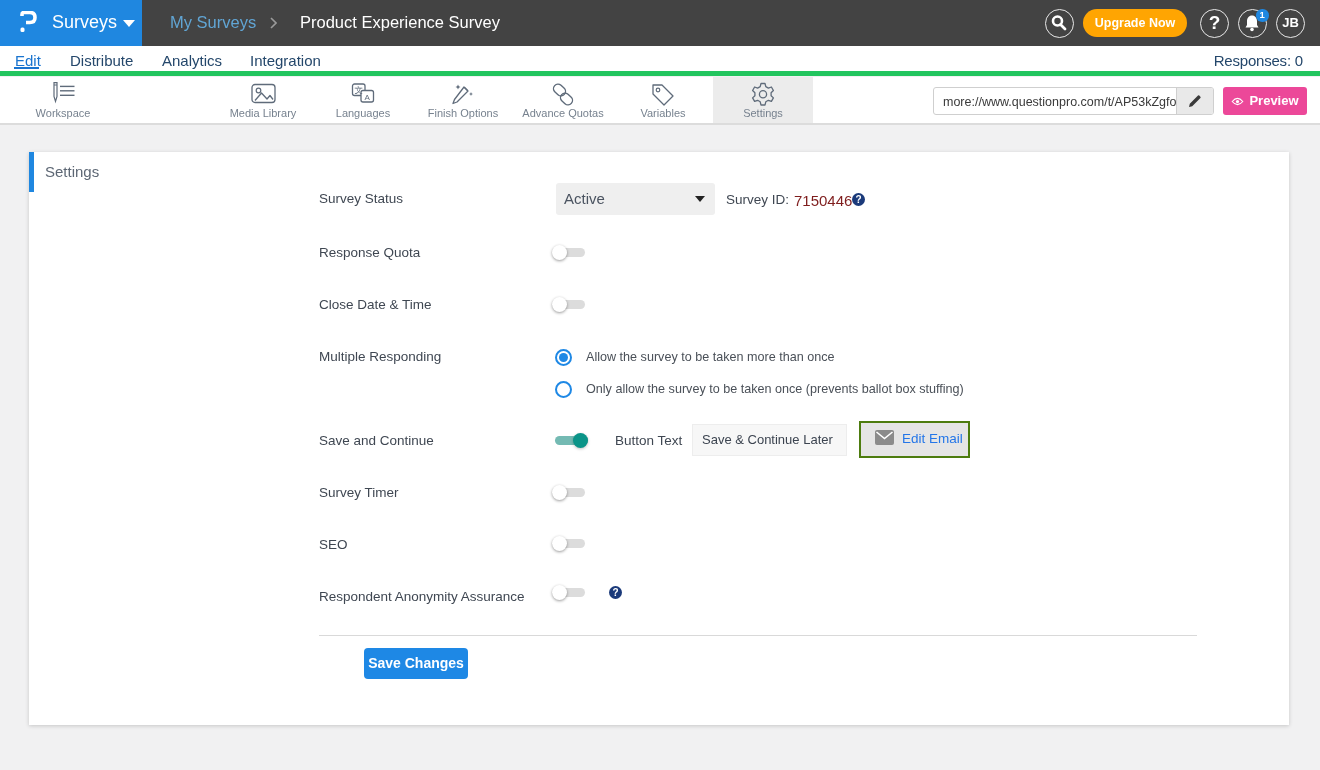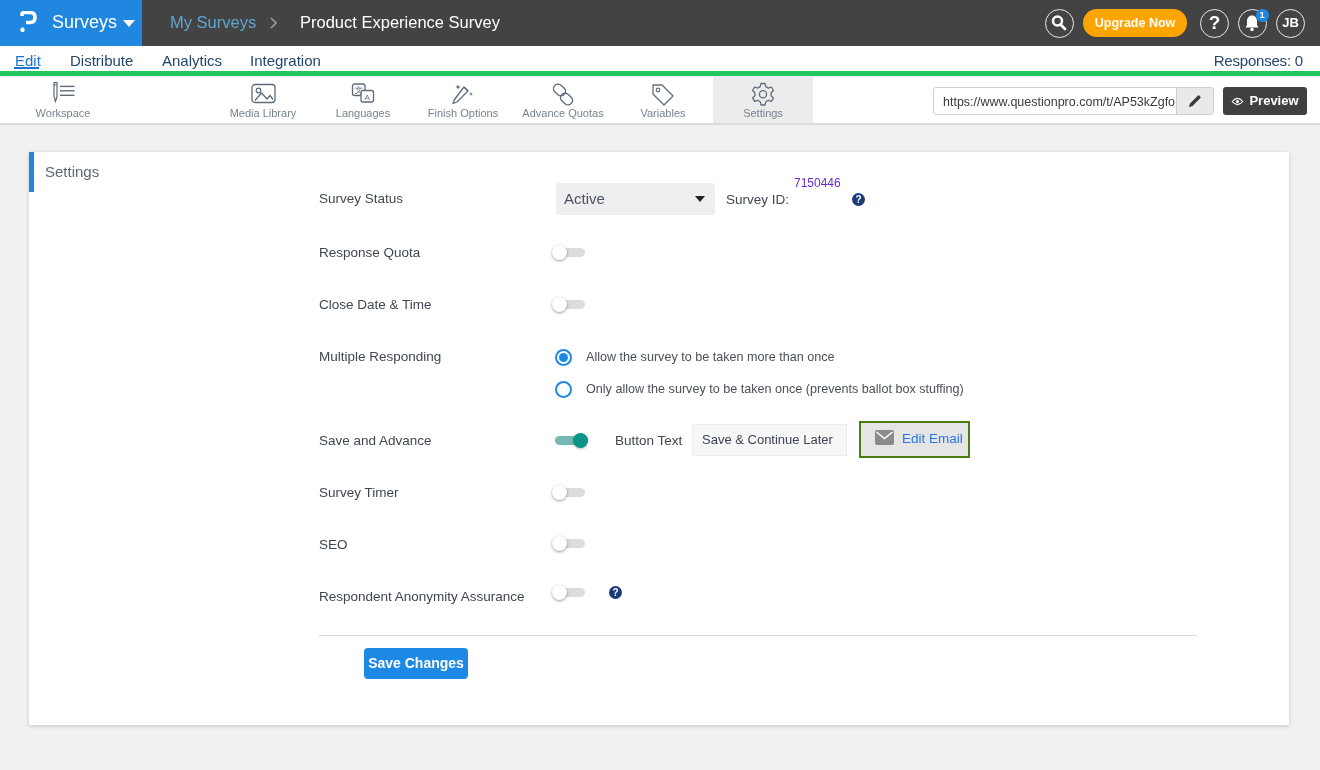--- a/index.html
+++ b/index.html
@@ -29,21 +29,21 @@
 
 #toolbar { position:absolute; left:0; top:77px; width:1320px; height:48px; background:#fff; border-bottom:2px solid #dcdcdc; }
 .tbtn { position:absolute; top:0; width:100px; height:46px; text-align:center; }
 .tbtn svg { display:block; margin:5px auto 0; }
 .tbtn .lbl { margin-top:0; font-size:11px; color:#77828f; }
 .tbtn.active { background:#ececec; }
 
 #urlbox { position:absolute; left:933px; top:87px; width:281px; height:28px; border:1px solid #cfcfcf; border-radius:3px; background:#fff; }
 #urlbox .txt { position:absolute; left:9px; top:7px; font-size:12.5px; color:#3a3a3a; white-space:nowrap; }
 #urlbox .pen { position:absolute; right:0; top:0; width:37px; height:26px; background:#e9e9e9; border-left:1px solid #cfcfcf; border-radius:0 2px 2px 0; text-align:center; }
-#preview { position:absolute; left:1223px; top:87px; width:84px; height:28px; background:#404040; border-radius:3px; color:#fff; font-size:13px; font-weight:bold; text-align:center; line-height:28px; }
+#preview { position:absolute; left:1223px; top:87px; width:84px; height:28px; background:#ec4899; border-radius:3px; color:#fff; font-size:13px; font-weight:bold; text-align:center; line-height:28px; }
 
 
 #card { position:absolute; left:29px; top:152px; width:1260px; height:573px; background:#fff; box-shadow:0 1px 4px rgba(0,0,0,0.18); }
 #sb-active { position:absolute; left:0; top:0; width:200px; height:40px; background:#fff; border-left:5px solid #1f87e0; }
 #sb-active .t { position:absolute; left:11px; top:11px; font-size:15px; color:#5d6774; }
 #sidebar { position:absolute; left:0; top:40px; width:200px; height:533px; background:#efefef; }
 #sidebar div { position:absolute; left:16px; font-size:15px; color:#6b7582; }
 
 
 .flabel { position:absolute; left:290px; font-size:13.5px; color:#3f4752; }
@@ -168,63 +168,63 @@
   <div class="tbtn active" style="left:713px;">
     <svg width="26" height="25" viewBox="0 0 26 25">
         <path d="M11 1.5 L15 1.5 L15.8 4.6 L18.4 6.1 L21.4 5 L23.4 8.5 L21.1 10.7 L21.1 13.7 L23.4 15.9 L21.4 19.4 L18.4 18.3 L15.8 19.8 L15 23 L11 23 L10.2 19.8 L7.6 18.3 L4.6 19.4 L2.6 15.9 L4.9 13.7 L4.9 10.7 L2.6 8.5 L4.6 5 L7.6 6.1 L10.2 4.6 Z" fill="none" stroke="#5f6b7a" stroke-width="1.3" stroke-linejoin="round"></path>
         <circle cx="13" cy="12.2" r="3.6" fill="none" stroke="#5f6b7a" stroke-width="1.3"></circle>
       </svg>
     <div class="lbl">Settings</div>
   </div>
 </div>
 
 <div id="urlbox">
-  <div class="txt">https://www.questionpro.com/t/AP53kZgfo</div>
+  <div class="txt">more://www.questionpro.com/t/AP53kZgfo</div>
   <div class="pen"><svg width="14" height="14" viewBox="0 0 14 14" style="margin-top:6px;">
         <path d="M1 13 L1.8 9.8 L10 1.6 Q10.6 1 11.3 1.6 L12.4 2.7 Q13 3.4 12.4 4 L4.2 12.2 Z" fill="#3a3a3a"></path>
       </svg></div>
 </div>
 <div id="preview"><svg width="13" height="9" viewBox="0 0 16 10" style="vertical-align:-1px; margin-right:5px;">
       <path d="M1.5 5 Q8 -2.8 14.5 5 Q8 12.8 1.5 5 Z" fill="none" stroke="#fff" stroke-width="1.4"></path>
       <circle cx="8" cy="5" r="2" fill="#fff"></circle>
     </svg>Preview</div>
 
 <div id="card">
   <div id="sb-active">
       <div class="t">Settings</div>
     </div>
 
   <div class="flabel" style="top:39px;">Survey Status</div>
   <div id="dd">
       <span class="t">Active</span>
       <span class="c"></span>
     </div>
   <div class="flabel" style="left:697px; top:40px;">Survey ID:</div>
-  <div class="flabel" style="left:765px; top:24px; color:#6d28d9; font-size:12px;">7150446</div>
+  <div class="flabel" style="left:765px; top:40px; color:#7f1d1d; font-size:15px;">7150446</div>
   <div class="qmark" style="left:823px; top:41px;">?</div>
 
   <div class="flabel" style="top:93px;">Response Quota</div>
   <div class="toggle" style="left:523px; top:93px;">
       <div class="track"></div>
       <div class="knob"></div>
     </div>
 
   <div class="flabel" style="top:145px;">Close Date &amp; Time</div>
   <div class="toggle" style="left:523px; top:145px;">
       <div class="track"></div>
       <div class="knob"></div>
     </div>
 
   <div class="flabel" style="top:197px;">Multiple Responding</div>
   <div class="radio sel" style="left:526px; top:197px;"></div>
   <div class="rlabel" style="left:557px; top:198px;">Allow the survey to be taken more than once</div>
   <div class="radio" style="left:526px; top:229px;"></div>
   <div class="rlabel" style="left:557px; top:230px;">Only allow the survey to be taken once (prevents ballot box stuffing)</div>
 
-  <div class="flabel" style="top:281px;">Save and Advance</div>
+  <div class="flabel" style="top:281px;">Save and Continue</div>
   <div class="toggle on" style="left:526px; top:281px;">
       <div class="track"></div>
       <div class="knob"></div>
     </div>
   <div class="flabel" style="left:586px; top:281px; font-size:13.5px;">Button Text</div>
   <div id="btxt-input">Save &amp; Continue Later</div>
   <div id="redbox">
     <svg class="mail" width="19" height="15" viewBox="0 0 19 15">
         <rect x="0" y="0" width="19" height="15" rx="2" fill="#8b8b8b"></rect>
         <path d="M1.5 2 L9.5 8.5 L17.5 2" fill="none" stroke="#fff" stroke-width="1.6"></path>

